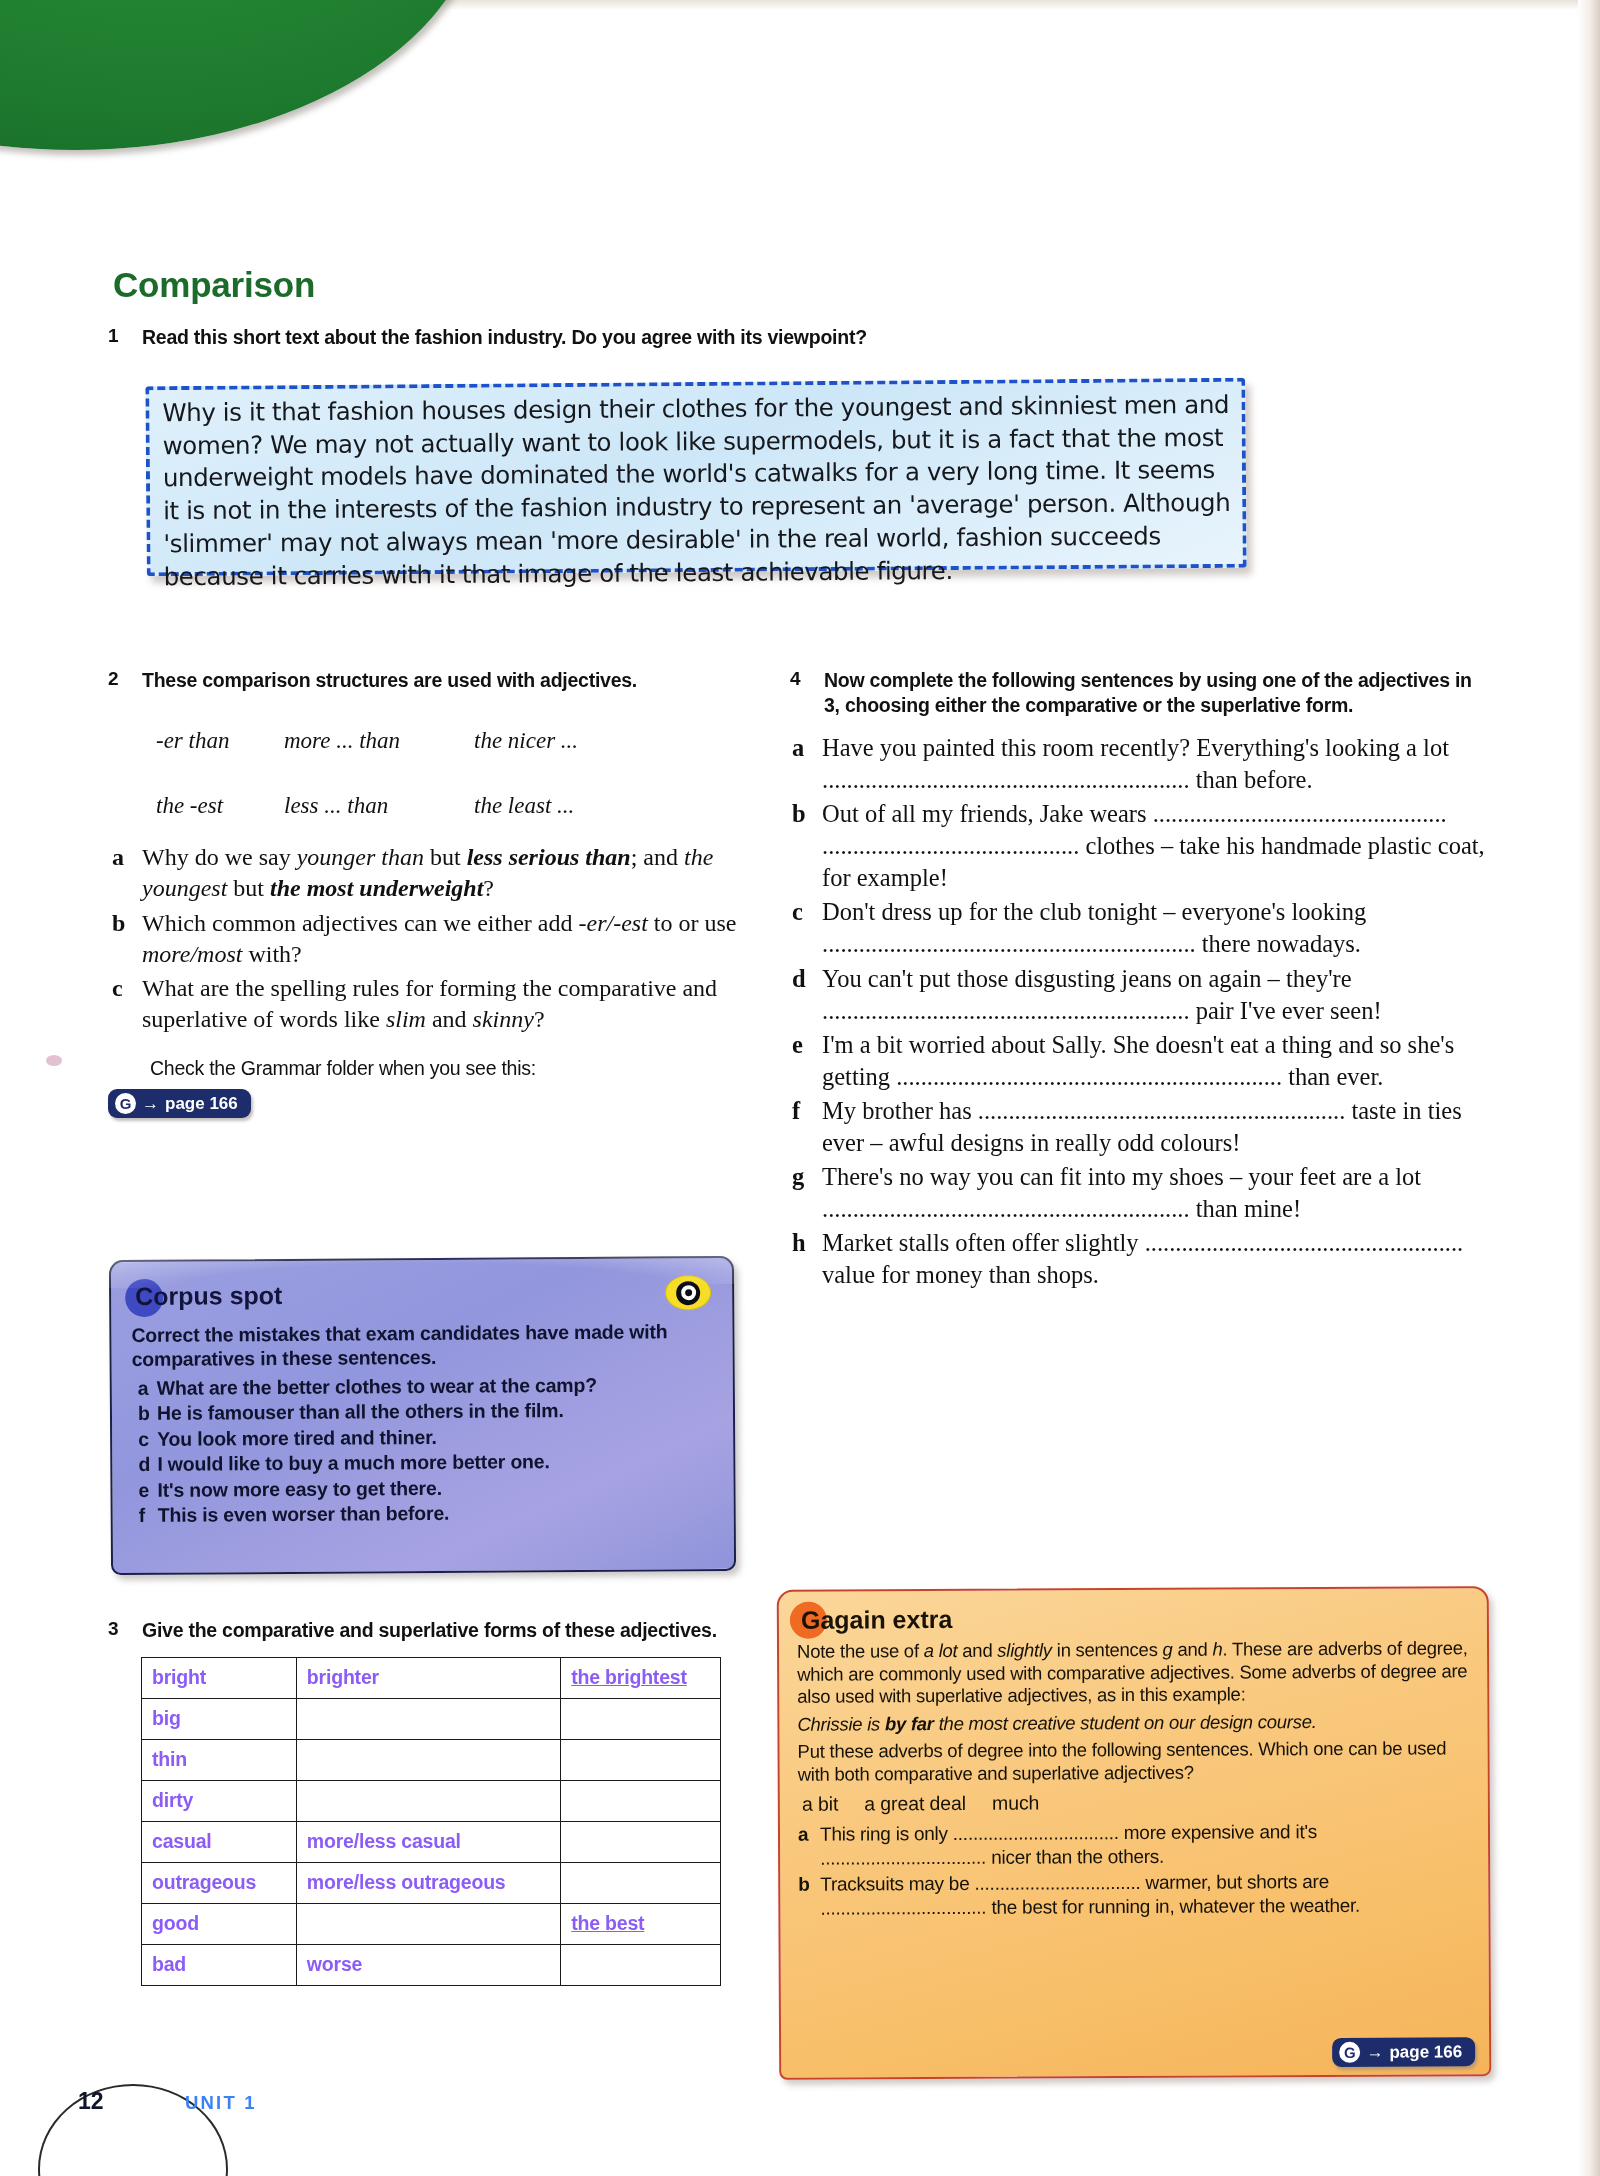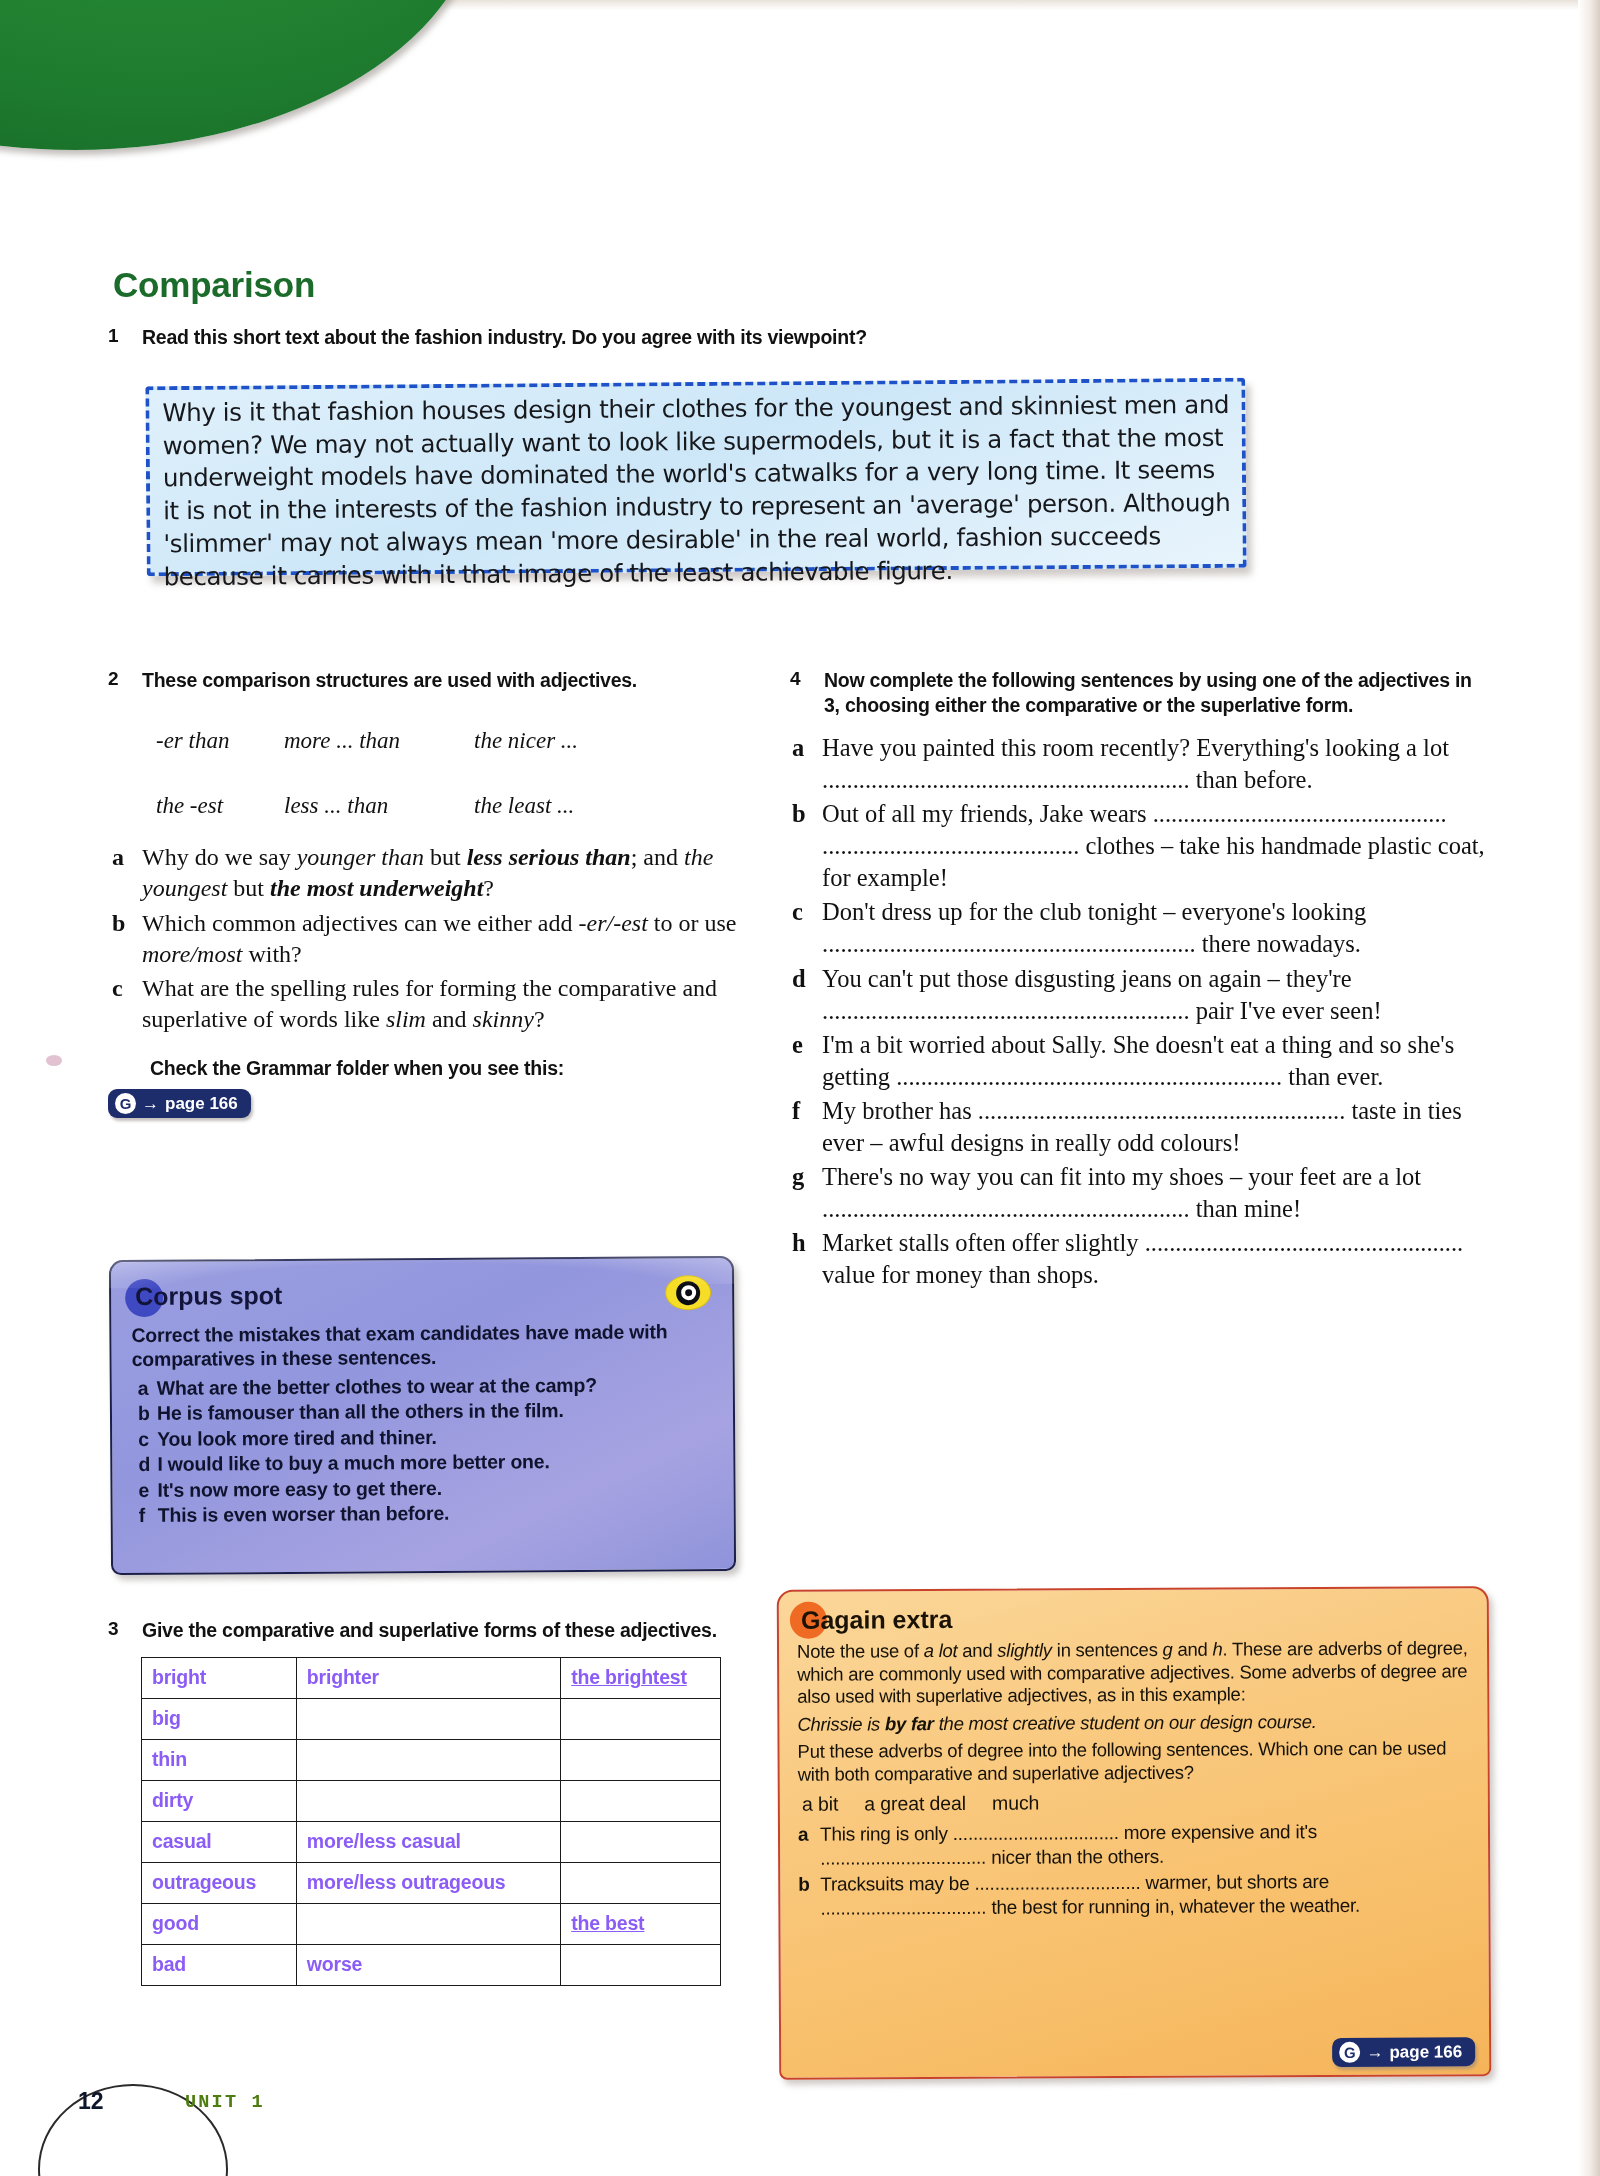--- a/index.html
+++ b/index.html
@@ -105,21 +105,21 @@
     line-height: 1.30;
   }
   ul.serif-list > li { display: flex; margin-bottom: 3px; }
   ul.serif-list .lbl { font-weight: bold; width: 34px; flex: 0 0 34px; padding-left: 4px; }
   ul.serif-list .bdy { flex: 1; }
   .it { font-style: italic; }
   .itb { font-style: italic; font-weight: bold; }
 
   .check-grammar {
     margin: 22px 0 0 42px;
-    font-weight: bold;
+    font-weight: normal;
     font-size: 19.5px;
     color: #111;
     letter-spacing: -0.25px;
   }
   .page-badge {
     display: inline-flex; align-items: center; gap: 6px;
     background: #1d2d6b;
     color: #fff;
     border-radius: 9px;
     padding: 4px 13px 4px 7px;
@@ -266,23 +266,22 @@
     border: 2px solid #2a2a2a;
     border-radius: 50%;
     background: #ffffff;
   }
   .page-number {
     position: absolute; left: 78px; top: 2088px;
     font-size: 23px; font-weight: bold; color: #0f172a;
   }
   .unit-label {
     position: absolute; left: 185px; top: 2092px;
-    font-size: 18.5px; font-weight: bold; color: #4d7c0f;
+    font-size: 18.5px; font-weight: bold; color: #3b82f6;
     letter-spacing: 2.2px;
-    font-family: Liberation Mono, monospace;
   }
   .smudge {
     position: absolute; left: 46px; top: 1055px;
     width: 16px; height: 11px; border-radius: 50%;
     background: rgba(190,120,150,0.45);
   }
 </style>
 </head>
 <body>
 

